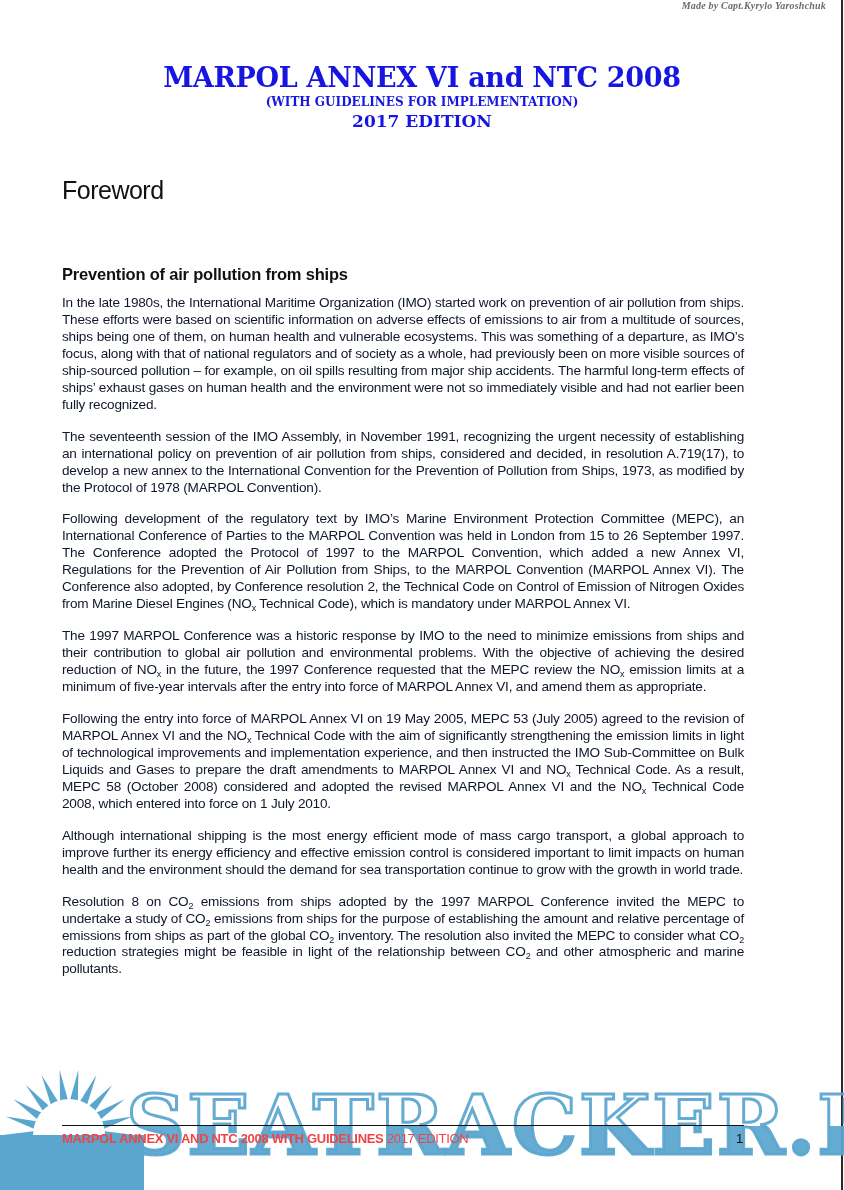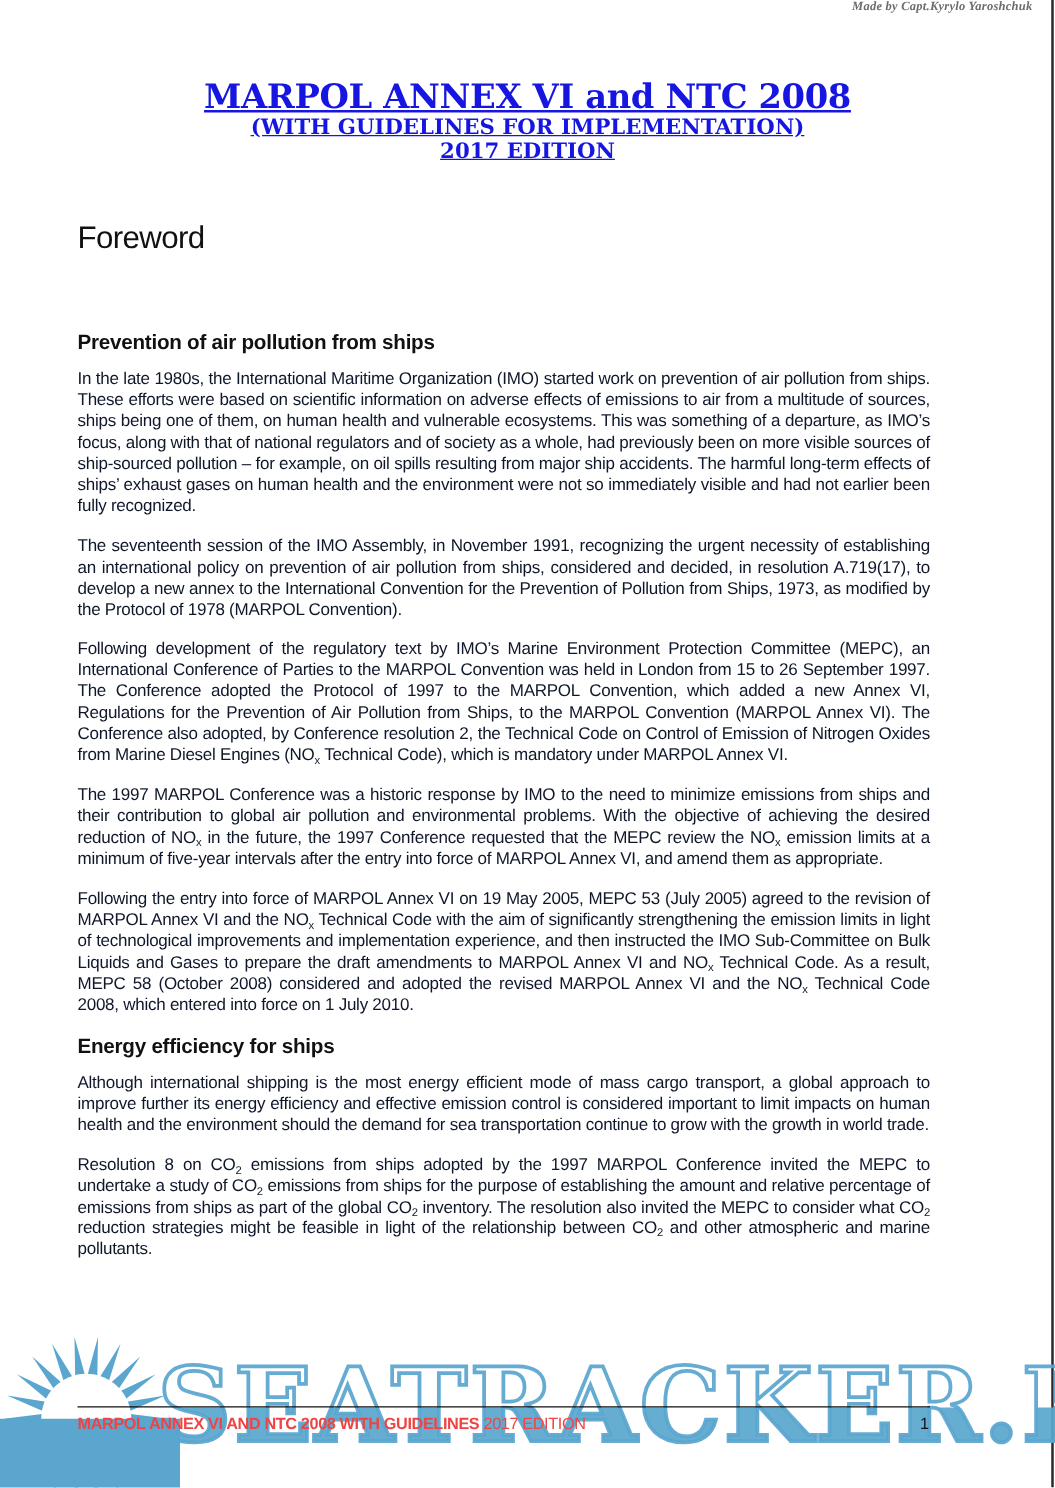--- a/index.html
+++ b/index.html
@@ -6,23 +6,23 @@
     body {
       width: 844px; height: 1190px; background: #ffffff;
       position: relative; overflow: hidden;
       font-family: "Liberation Sans", sans-serif; color: #1a1a1a;
     }
     .right-rule { position: absolute; right: 1px; top: 0; width: 2px; height: 1190px; background: #2a2a2a; }
     .credit {
       position: absolute; top: 0; right: 18px; font-family: Liberation Serif, serif;
       font-style: italic; font-weight: bold; font-size: 10px; color: #6b6b6b; letter-spacing: 0.2px;
     }
-    .title-block { position: absolute; top: 62px; left: 0; width: 844px; text-align: center; color: #1616e0; font-family: "DejaVu Serif", serif; font-weight: bold; text-decoration: underline; }
+    .title-block { position: absolute; top: 62px; left: 0; width: 844px; text-align: center; color: #1616e0; font-family: "DejaVu Serif", serif; font-weight: bold; }
     .title-main { font-size: 27px; line-height: 32px; letter-spacing: -0.3px; }
-    .title-sub { font-size: 17px; line-height: 16px; margin-top: 0px; }
+    .title-sub { font-size: 12px; line-height: 16px; margin-top: 0px; }
     .title-ed { font-size: 17px; line-height: 22px; }
     .foreword { position: absolute; left: 62px; top: 176px; font-size: 25px; font-weight: normal; color: #111; letter-spacing: -0.5px; }
     .content { position: absolute; left: 62px; top: 265px; width: 682px; }
     h2 { font-size: 16.5px; font-weight: bold; margin: 0 0 11px 0; color: #111; letter-spacing: -0.2px; }
     p { font-size: 13.6px; line-height: 16.95px; margin: 0 0 15px 0; text-align: justify; color: #0f172a; letter-spacing: -0.2px; }
     sub { font-size: 9px; vertical-align: -3px; line-height: 0; }
     .h2-energy { margin-top: 8px; }
     .footer-rule { position: absolute; left: 62px; top: 1125px; width: 682px; height: 1px; background: #111; }
     .footer-text { position: absolute; left: 62px; top: 1131px; font-size: 13px; color: #ef4444; letter-spacing: -0.3px; }
     .footer-text b { font-weight: bold; }
@@ -54,21 +54,20 @@
 
 <div class="foreword">Foreword</div>
 
 <div class="content">
   <h2>Prevention of air pollution from ships</h2>
   <p>In the late 1980s, the International Maritime Organization (IMO) started work on prevention of air pollution from ships. These efforts were based on scientific information on adverse effects of emissions to air from a multitude of sources, ships being one of them, on human health and vulnerable ecosystems. This was something of a departure, as IMO’s focus, along with that of national regulators and of society as a whole, had previously been on more visible sources of ship-sourced pollution – for example, on oil spills resulting from major ship accidents. The harmful long-term effects of ships’ exhaust gases on human health and the environment were not so immediately visible and had not earlier been fully recognized.</p>
   <p>The seventeenth session of the IMO Assembly, in November 1991, recognizing the urgent necessity of establishing an international policy on prevention of air pollution from ships, considered and decided, in resolution A.719(17), to develop a new annex to the International Convention for the Prevention of Pollution from Ships, 1973, as modified by the Protocol of 1978 (MARPOL Convention).</p>
   <p>Following development of the regulatory text by IMO’s Marine Environment Protection Committee (MEPC), an International Conference of Parties to the MARPOL Convention was held in London from 15 to 26 September 1997. The Conference adopted the Protocol of 1997 to the MARPOL Convention, which added a new Annex VI, Regulations for the Prevention of Air Pollution from Ships, to the MARPOL Convention (MARPOL Annex VI). The Conference also adopted, by Conference resolution 2, the Technical Code on Control of Emission of Nitrogen Oxides from Marine Diesel Engines (NO<sub>x</sub> Technical Code), which is mandatory under MARPOL Annex VI.</p>
   <p>The 1997 MARPOL Conference was a historic response by IMO to the need to minimize emissions from ships and their contribution to global air pollution and environmental problems. With the objective of achieving the desired reduction of NO<sub>x</sub> in the future, the 1997 Conference requested that the MEPC review the NO<sub>x</sub> emission limits at a minimum of five-year intervals after the entry into force of MARPOL Annex VI, and amend them as appropriate.</p>
   <p>Following the entry into force of MARPOL Annex VI on 19 May 2005, MEPC 53 (July 2005) agreed to the revision of MARPOL Annex VI and the NO<sub>x</sub> Technical Code with the aim of significantly strengthening the emission limits in light of technological improvements and implementation experience, and then instructed the IMO Sub-Committee on Bulk Liquids and Gases to prepare the draft amendments to MARPOL Annex VI and NO<sub>x</sub> Technical Code. As a result, MEPC 58 (October 2008) considered and adopted the revised MARPOL Annex VI and the NO<sub>x</sub> Technical Code 2008, which entered into force on 1 July 2010.</p>
-  <h2 class="h2-energy">Energy efficiency for ships</h2>
   <p>Although international shipping is the most energy efficient mode of mass cargo transport, a global approach to improve further its energy efficiency and effective emission control is considered important to limit impacts on human health and the environment should the demand for sea transportation continue to grow with the growth in world trade.</p>
   <p>Resolution 8 on CO<sub>2</sub> emissions from ships adopted by the 1997 MARPOL Conference invited the MEPC to undertake a study of CO<sub>2</sub> emissions from ships for the purpose of establishing the amount and relative percentage of emissions from ships as part of the global CO<sub>2</sub> inventory. The resolution also invited the MEPC to consider what CO<sub>2</sub> reduction strategies might be feasible in light of the relationship between CO<sub>2</sub> and other atmospheric and marine pollutants.</p>
 </div>
 
 <svg class="wm-sun" viewBox="0 0 150 130">
   <g id="rays" fill="#5aa6cf">
       <polygon points="108.75549361903145,67.92978495217675 141,72 108.75549361903145,76.07021504782325"></polygon>
       <polygon points="108.53487104066738,77.60467878524788 138.3265362585568,90.59434875153435 106.24144685603197,85.41536426422071"></polygon>
       <polygon points="105.59745265014584,86.82551487544642 130.52273316685796,107.68229395206944 101.19640386879536,93.67368045217432"></polygon>
       <polygon points="100.18121061596705,94.84527592116822 118.22080844038882,121.87947190738105 94.0290840361216,100.17612394823358"></polygon>

